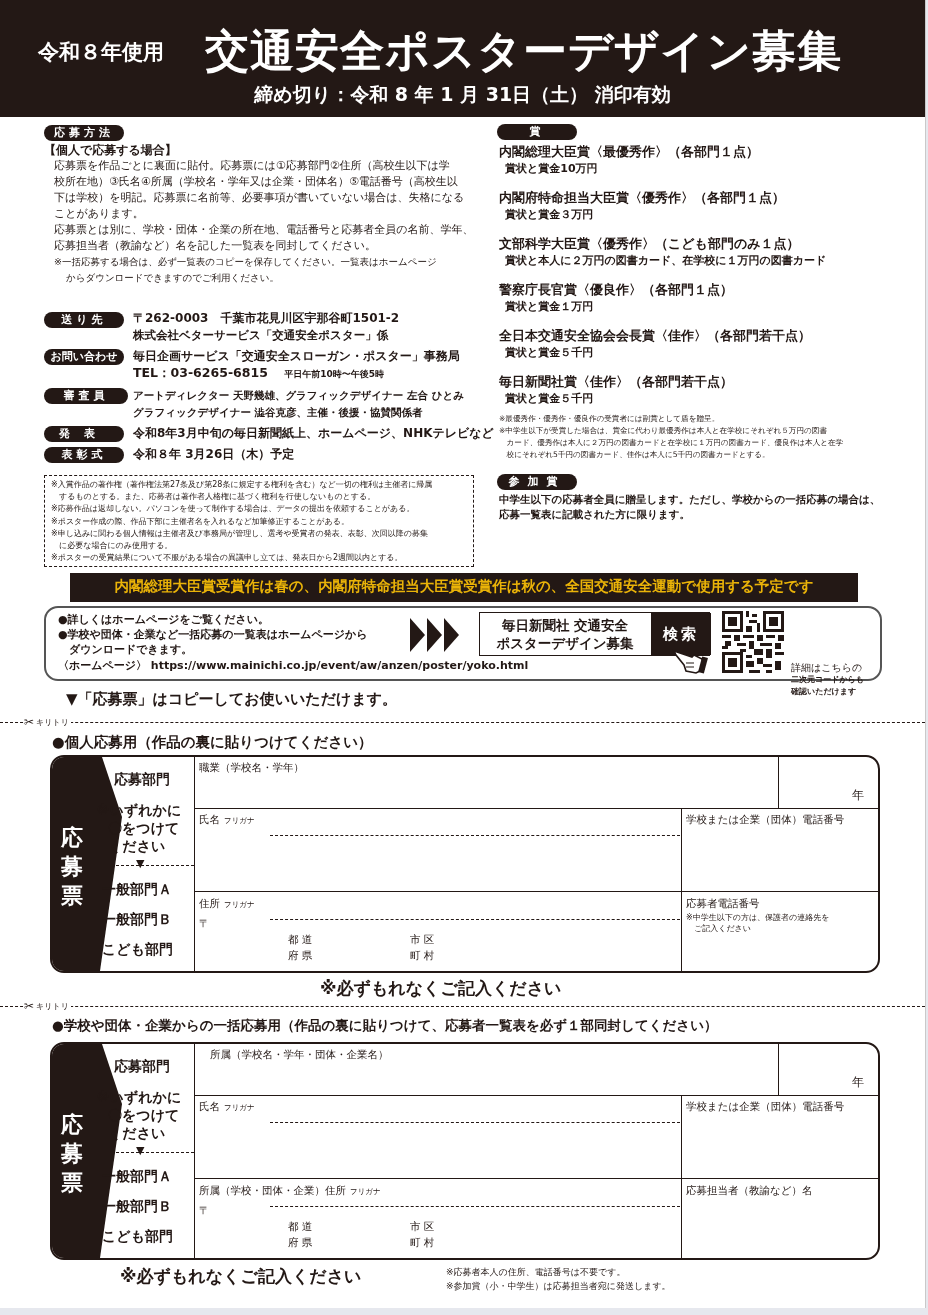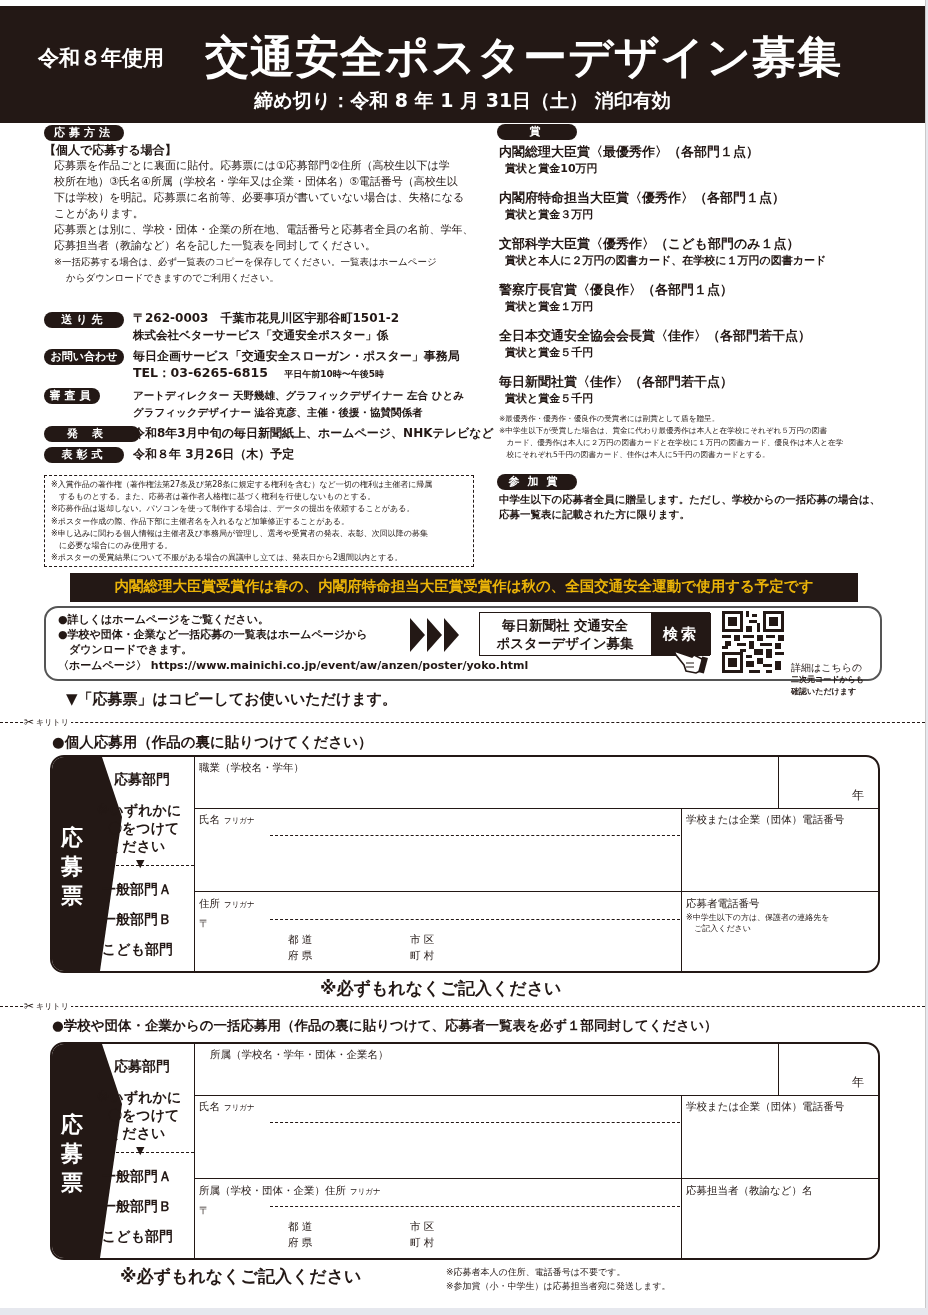--- a/index.html
+++ b/index.html
@@ -2,21 +2,21 @@
 <html><head>
 <meta charset="utf-8">
 <style>
   html, body { margin:0; padding:0; }
   body { width:928px; height:1315px; background:#e6e8ee; position:relative; overflow:hidden;
          font-family:"DejaVu Sans", sans-serif; color:#231815; }
   .page { position:absolute; left:0; top:0; width:925px; height:1308px; background:#fff;
           border-right:1px solid #c9c9c9; }
   .abs { position:absolute; }
   
-  .hdr { left:0; top:0; width:925px; height:117px; background:#231815; color:#fff;margin-top:6px; }
+  .hdr { left:0; top:0; width:925px; height:117px; background:#231815; color:#fff; }
   .hdr-sub { left:38px; top:38px; font-size:21px; font-weight:bold; letter-spacing:0; }
   .hdr-title { left:205px; top:22px; font-size:44px; font-weight:bold; letter-spacing:1px; }
   .hdr-deadline { left:0; width:925px; top:82px; text-align:center; font-size:19px; font-weight:bold; }
   
   .pill { background:#231815; color:#fff; border-radius:10px; font-size:11px; font-weight:bold;
           text-align:center; height:16px; line-height:16px; letter-spacing:4px; }
   .t { font-size:11px; line-height:16px; white-space:nowrap; }
   .tb { font-size:12px; font-weight:bold; line-height:16px; white-space:nowrap; }
   .ind { padding-left:10px; }
   .note-box { left:44px; top:475px; width:430px; height:92px; border:1px dashed #231815; box-sizing:border-box;
@@ -76,25 +76,25 @@
   <div class="abs tb" style="left:133px;top:310px;font-size:12px;">〒262-0003　千葉市花見川区宇那谷町1501-2</div>
   <div class="abs tb" style="left:133px;top:327px;font-size:11.5px;text-align:right;">株式会社ベターサービス「交通安全ポスター」係</div>
 
   <div class="abs pill" style="left:44px;top:349px;width:80px;letter-spacing:0;">お問い合わせ</div>
   <div class="abs tb" style="left:133px;top:348px;">毎日企画サービス「交通安全スローガン・ポスター」事務局</div>
   <div class="abs tb" style="left:133px;top:365px;font-size:12.5px;">
     <span>TEL：03-6265-6815</span>
     <span style="font-size:9px;margin-left:12px;">平日午前10時〜午後5時</span>
   </div>
 
-  <div class="abs pill" style="left:44px;top:388px;width:56px;">審査員</div>
+  <div class="abs pill" style="left:44px;top:388px;width:84px;">審査員</div>
   <div class="abs tb" style="left:133px;top:387px;font-size:10.5px;">アートディレクター 天野幾雄、グラフィックデザイナー 左合 ひとみ</div>
   <div class="abs tb" style="left:133px;top:404px;font-size:10.5px;">グラフィックデザイナー 澁谷克彦、主催・後援・協賛関係者</div>
 
-  <div class="abs pill" style="left:44px;top:426px;width:96px;letter-spacing:14px;">発表</div>
+  <div class="abs pill" style="left:44px;top:426px;width:80px;letter-spacing:14px;">発表</div>
   <div class="abs tb" style="left:133px;top:425px;">令和8年3月中旬の毎日新聞紙上、ホームページ、NHKテレビなど</div>
 
   <div class="abs pill" style="left:44px;top:447px;width:80px;">表彰式</div>
   <div class="abs tb" style="left:133px;top:446px;">令和８年 3月26日（木）予定</div>
 
   <div class="abs note-box">
     <div class="n">※入賞作品の著作権（著作権法第27条及び第28条に規定する権利を含む）など一切の権利は主催者に帰属</div>
     <div class="n">　するものとする。また、応募者は著作者人格権に基づく権利を行使しないものとする。</div>
     <div class="n">※応募作品は返却しない。パソコンを使って制作する場合は、データの提出を依頼することがある。</div>
     <div class="n">※ポスター作成の際、作品下部に主催者名を入れるなど加筆修正することがある。</div>

